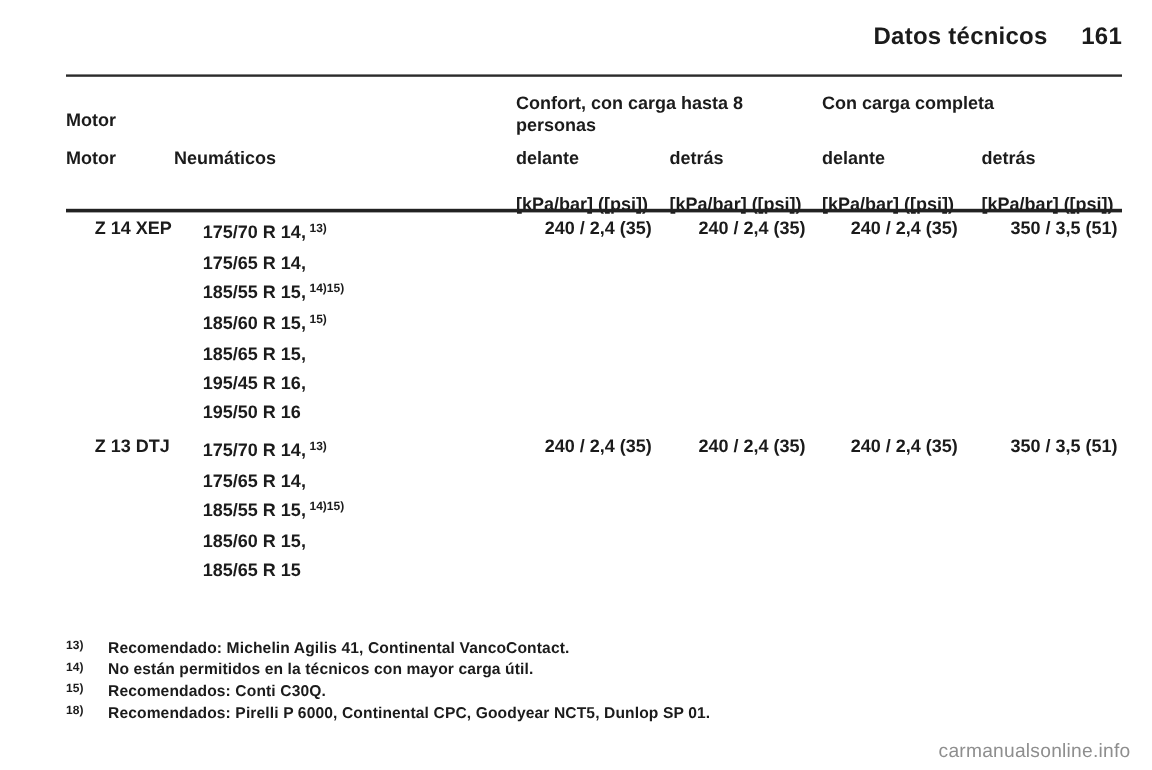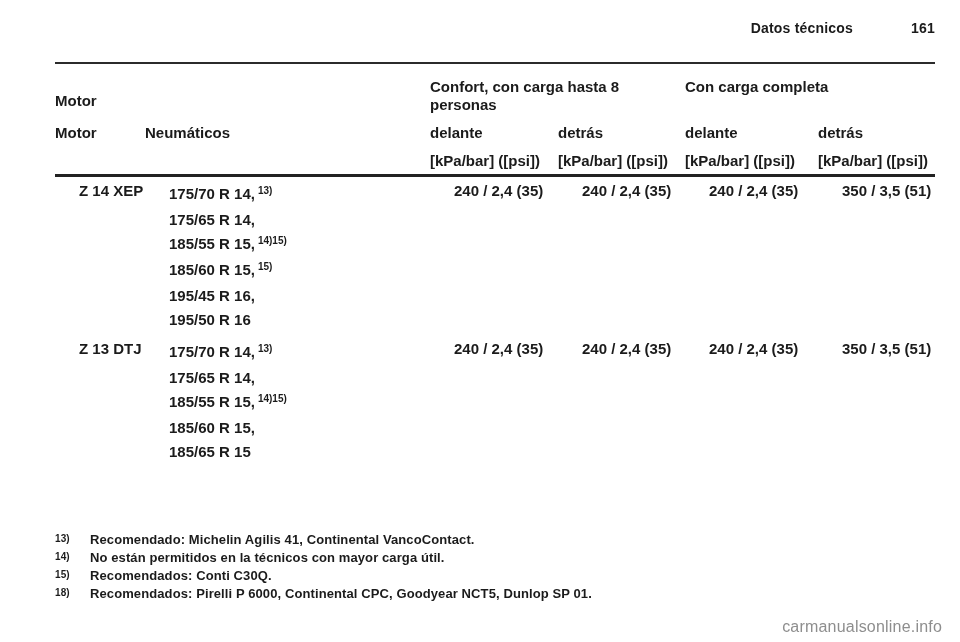--- a/index.html
+++ b/index.html
@@ -4,37 +4,37 @@
 <style>
   html,body { margin:0; padding:0; background:#fff; }
   .page {
     position:relative; width:960px; height:642px; background:#ffffff;
     overflow:hidden; font-family:"Liberation Sans", sans-serif;
     color:#1b1b1b; font-weight:700;
   }
   .hdr {
     position:absolute; top:20px; left:55px; right:25px;
     display:flex; justify-content:flex-end; align-items:baseline;
-    gap:58px; font-size:14px; letter-spacing:.2px;
+    gap:28px; font-size:20px; letter-spacing:.2px;
   }
   .rule-top { position:absolute; top:62px; left:55px; right:25px; height:2px; background:#2b2b2b; }
 
   .tbl { position:absolute; left:55px; top:78px; width:880px; font-size:15px; }
   .abs { position:absolute; white-space:nowrap; }
   .col-motor { left:0; }
   .col-tires { left:90px; }
   .col-a { left:375px; }
   .col-b { left:503px; }
   .col-c { left:630px; }
   .col-d { left:763px; }
   .lbl-combo { top:14px; }
   .grp-comfort { top:0; left:375px; width:200px; line-height:18px; white-space:normal; }
   .grp-full { top:0; left:630px; }
   .sub { top:46px; }
-  .unit { top:74px; }
+  .unit { top:84px; }
   .rule-thick { position:absolute; top:96px; left:0; width:880px; height:3px; background:#222; }
 
   .rows { position:absolute; top:104px; left:0; width:880px; }
   .row { position:relative; margin-bottom:8px;margin-left:24px; }
   .row .motor { position:absolute; left:0; top:0; white-space:nowrap; }
   .tires { margin-left:90px; line-height:24px; }
   .tire-line { white-space:nowrap; }
   .sup { font-size:10px; position:relative; top:-5px; margin-left:3px; }
   .sup:empty { display:none; }
   .val { position:absolute; top:0; white-space:nowrap; }
@@ -85,20 +85,21 @@
           <div class="tires">
 
               <div class="tire-line"><span>175/70 R 14,</span><span class="sup">13)</span></div>
 
               <div class="tire-line"><span>175/65 R 14,</span></div>
 
               <div class="tire-line"><span>185/55 R 15,</span><span class="sup">14)15)</span></div>
 
               <div class="tire-line"><span>185/60 R 15,</span><span class="sup">15)</span></div>
 
+              <div class="tire-line"><span>185/65 R 15,</span></div>
 
               <div class="tire-line"><span>195/45 R 16,</span></div>
 
               <div class="tire-line"><span>195/50 R 16</span></div>
             </div>
           <span class="val col-a">240 / 2,4 (35)</span>
           <span class="val col-b">240 / 2,4 (35)</span>
           <span class="val col-c">240 / 2,4 (35)</span>
           <span class="val col-d">350 / 3,5 (51)</span>
         </div>

